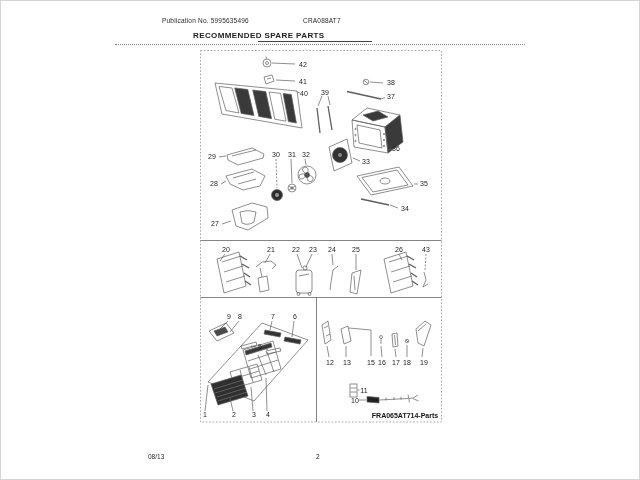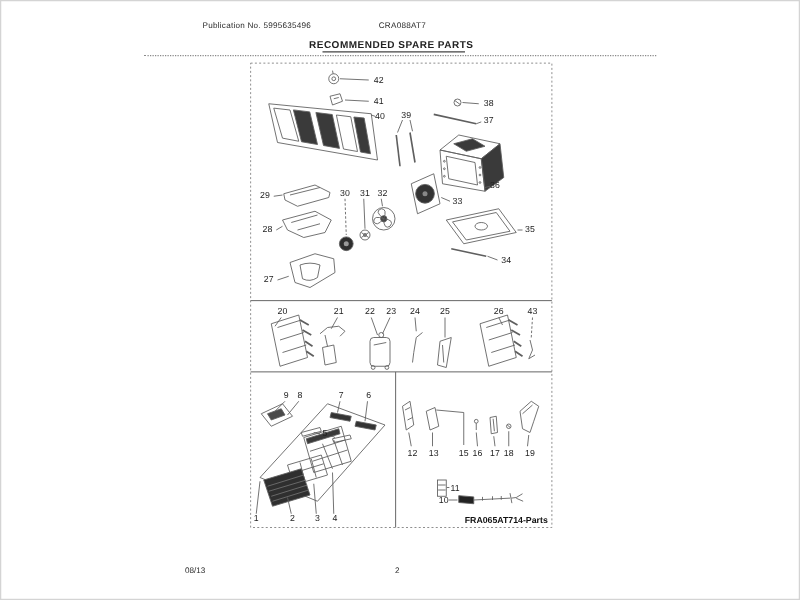--- a/index.html
+++ b/index.html
@@ -3,21 +3,21 @@
 <meta charset="utf-8">
 <style>
   html,body{margin:0;padding:0;background:#ffffff;}
   .page{
     position:relative;width:640px;height:480px;background:#ffffff;
     font-family:"Liberation Sans", sans-serif;color:#1a1a1a;overflow:hidden;
     outline:1px solid #d4d4d4;outline-offset:-1px;
   }
   .hdr{position:absolute;font-size:6.5px;letter-spacing:.2px;color:#2a2a2a;white-space:nowrap;}
   .title{
-    position:absolute;top:31px;left:193px;width:240px;text-align:center;
+    position:absolute;top:31px;left:193px;width:240px;
     font-size:8px;font-weight:600;letter-spacing:.4px;color:#222;
   }
   .title-rule{position:absolute;top:41px;left:258px;width:114px;border-top:1px solid #444;}
   .dash-rule{position:absolute;top:44px;left:115px;width:410px;border-top:1px dotted #8a8a8a;}
   .ftr{position:absolute;font-size:6.5px;color:#2a2a2a;}
   svg{position:absolute;top:0;left:0;}
   svg text{font-family:"Liberation Sans", sans-serif;font-size:7px;fill:#222;}
   .assembly-label{font-size:7px;font-weight:bold;fill:#111;}
 </style>
 </head>

